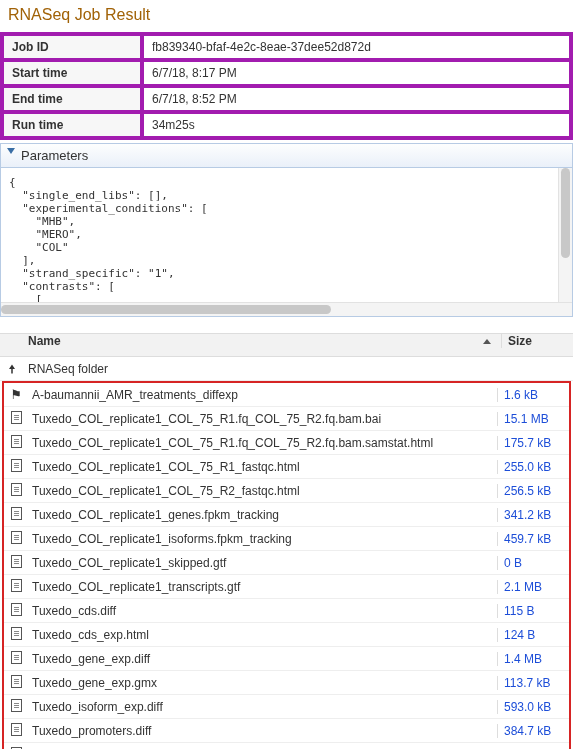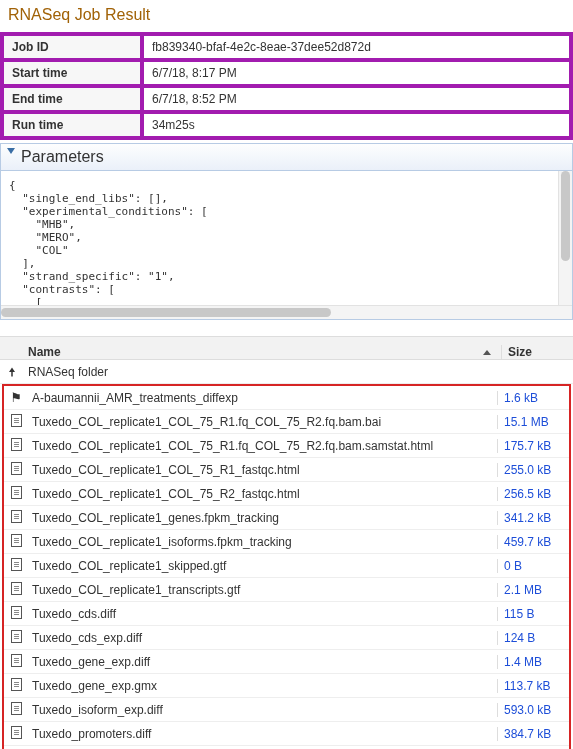--- a/index.html
+++ b/index.html
@@ -36,21 +36,21 @@
   
   .params-panel {
     border: 1px solid #b7cbe4;
     margin-top: 3px;
     background: #f0f4fa;
   }
   .params-header {
     display: flex;
     align-items: flex-start;
     padding: 4px 6px;
-    font-size: 16px;
+    font-size: 13px;
     color: #333;
     border-bottom: 1px solid #b7cbe4;
     background: linear-gradient(#fdfefe,#eaf0f9);
   }
   .params-header .tri {
     display: inline-block;
     width: 0; height: 0;
     border-left: 4px solid transparent;
     border-right: 4px solid transparent;
     border-top: 6px solid #3a6ea5;
@@ -89,21 +89,21 @@
     border-top: 1px solid #e2e2e2;
   }
   .scroll-track.horiz .scroll-thumb {
     top: 2px; bottom: 2px; left: 0;
     width: 330px; height: auto;
   }
   
   .file-grid { margin-top: 10px; }
   .grid-header {
     display: flex;
-    align-items: flex-end;
+    align-items: flex-start;
     background: #f2f2f2;
     border-top: 1px solid #ddd;
     border-bottom: 1px solid #ddd;
     font-weight: bold;
     font-size: 12px;
     height: 24px;
     margin-top: 16px;
   }
   .col-icon { width: 24px; flex: 0 0 24px; }
   .col-name { flex: 1 1 auto; padding-left: 4px; display: flex; align-items: center; }
@@ -275,21 +275,21 @@
         <div class="col-name">Tuxedo_COL_replicate1_transcripts.gtf</div>
         <div class="col-size">2.1 MB</div>
       </div>
       <div class="row">
         <div class="col-icon"><span class="icon-doc"></span></div>
         <div class="col-name">Tuxedo_cds.diff</div>
         <div class="col-size">115 B</div>
       </div>
       <div class="row">
         <div class="col-icon"><span class="icon-doc"></span></div>
-        <div class="col-name">Tuxedo_cds_exp.diff</div>
+        <div class="col-name">Tuxedo_cds_exp.html</div>
         <div class="col-size">124 B</div>
       </div>
       <div class="row">
         <div class="col-icon"><span class="icon-doc"></span></div>
         <div class="col-name">Tuxedo_gene_exp.diff</div>
         <div class="col-size">1.4 MB</div>
       </div>
       <div class="row">
         <div class="col-icon"><span class="icon-doc"></span></div>
         <div class="col-name">Tuxedo_gene_exp.gmx</div>

